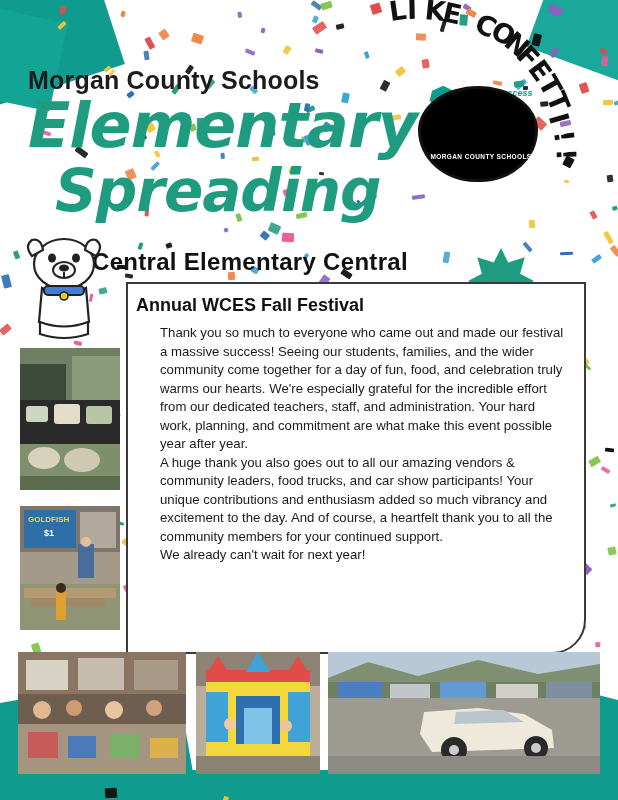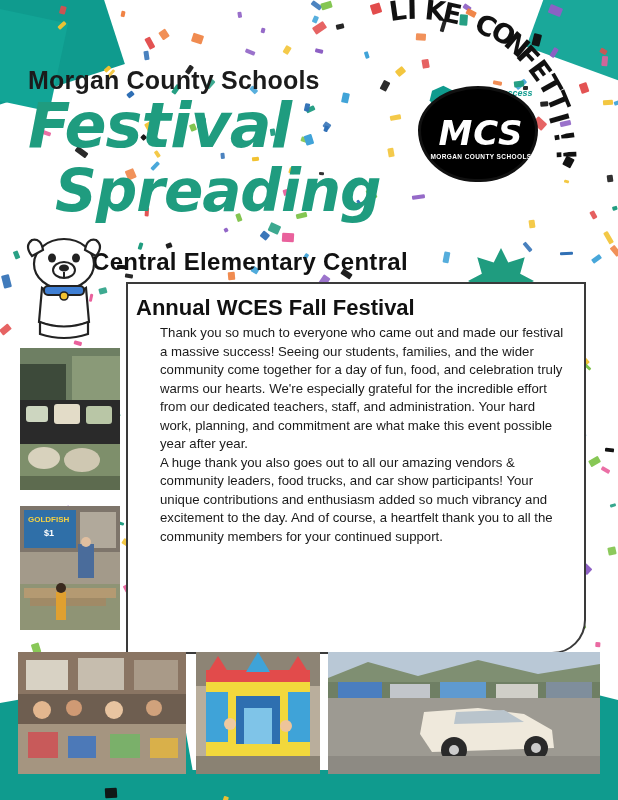--- a/index.html
+++ b/index.html
@@ -215,21 +215,21 @@
     left: 126px; top: 282px;
     width: 460px; height: 372px;
     background: #ffffff;
     border: 2px solid #3a3a3a;
     border-radius: 0 0 34px 0;
     z-index: 9;
   }
   .article-title {
     position: absolute;
     left: 136px; top: 295px;
-    font-size: 22px;
+    font-size: 18px;
     font-weight: bold;
     color: #111;
     z-index: 13;
   }
   .article-body {
     position: absolute;
     left: 160px; top: 324px;
     width: 404px;
     font-size: 13.2px;
     line-height: 18.5px;
@@ -269,21 +269,21 @@
   <div class="corner-tl"></div>
   <div class="corner-tl2"></div>
   <div class="corner-tr"></div>
   <div class="corner-bl"></div>
   <div class="corner-br"></div>
   <div class="bottom-band"></div>
   <div class="star"></div>
 
   <div class="header">
     <div class="district-name">Morgan County Schools</div>
-    <div class="headline-1">Festival</div>
+    <div class="headline-1">Elementary</div>
     <div class="headline-2">Spreading</div>
     <div class="school-name">Central Elementary Central</div>
   </div>
 
   <div class="arc-wrap" id="arc-wrap">
       <span class="ltr" style="left: -2.87597px; top: -14.5402px; transform: rotate(-8deg);">L</span>
       <span class="ltr" style="left: 15.0082px; top: -15.9702px; transform: rotate(-1.14286deg);">I</span>
       <span class="ltr" style="left: 32.9352px; top: -15.2546px; transform: rotate(5.71429deg);">K</span>
       <span class="ltr" style="left: 50.6485px; top: -12.4038px; transform: rotate(12.5714deg);">E</span>
       <span class="ltr" style="left: 84.4271px; top: -0.489531px; transform: rotate(26.2857deg);">C</span>
@@ -296,21 +296,20 @@
       <span class="ltr" style="left: 162.394px; top: 93.3739px; transform: rotate(74.2857deg);">I</span>
       <span class="ltr" style="left: 166.211px; top: 110.904px; transform: rotate(81.1429deg);">!</span>
       <span class="ltr" style="left: 167.909px; top: 128.765px; transform: rotate(88deg);">!</span>
     </div>
 
   <div class="mcs-logo">
     <div class="mcs-state"></div>
     <div class="mcs-tag1">Success</div>
     <div class="mcs-tag2">for All.</div>
     <div class="mcs-badge">
-      <div class="mcs-letters">MCS</div>
       <div class="mcs-sub">MORGAN COUNTY SCHOOLS</div>
     </div>
   </div>
 
   <div class="bulldog">
     <svg width="92" height="110" viewBox="0 0 92 110">
       <ellipse cx="46" cy="34" rx="30" ry="25" fill="#ffffff" stroke="#222" stroke-width="2.2"></ellipse>
       <path d="M14 26 q-8 -10 0 -16 q9 -2 11 10 z" fill="#fff" stroke="#222" stroke-width="2.2"></path>
       <path d="M78 26 q8 -10 0 -16 q-9 -2 -11 10 z" fill="#fff" stroke="#222" stroke-width="2.2"></path>
       <ellipse cx="34" cy="28" rx="4" ry="4.5" fill="#222"></ellipse>
@@ -323,20 +322,21 @@
       <circle cx="46" cy="66" r="4" fill="#f2c230" stroke="#222" stroke-width="1.6"></circle>
       <path d="M22 92 q24 9 48 0 l0 12 q-24 8 -48 0 z" fill="#fff" stroke="#222" stroke-width="2.2"></path>
     </svg>
   </div>
 
   <div class="content-card"></div>
   <div class="article-title">Annual WCES Fall Festival</div>
   <div class="article-body">
     <p>Thank you so much to everyone who came out and made our festival a massive success! Seeing our students, families, and the wider community come together for a day of fun, food, and celebration truly warms our hearts. We're especially grateful for the incredible effort from our dedicated teachers, staff, and administration. Your hard work, planning, and commitment are what make this event possible year after year.</p>
     <p>A huge thank you also goes out to all our amazing vendors &amp; community leaders, food trucks, and car show participants! Your unique contributions and enthusiasm added so much vibrancy and excitement to the day. And of course, a heartfelt thank you to all the community members for your continued support.</p>
+    <p>We already can't wait for next year!</p>
   </div>
 
   <div class="photo" id="photo-left-1">
     <svg width="100" height="142" viewBox="0 0 100 142" preserveAspectRatio="none">
       <rect width="100" height="142" fill="#9fae8a"></rect>
       <rect y="0" width="100" height="52" fill="#6e7f63"></rect>
       <rect x="0" y="16" width="46" height="36" fill="#3d4a3a"></rect>
       <rect x="52" y="8" width="48" height="44" fill="#8a9a78"></rect>
       <rect x="0" y="52" width="100" height="44" fill="#2a2a2a"></rect>
       <rect x="6" y="58" width="22" height="16" rx="3" fill="#cdd6c0"></rect>

